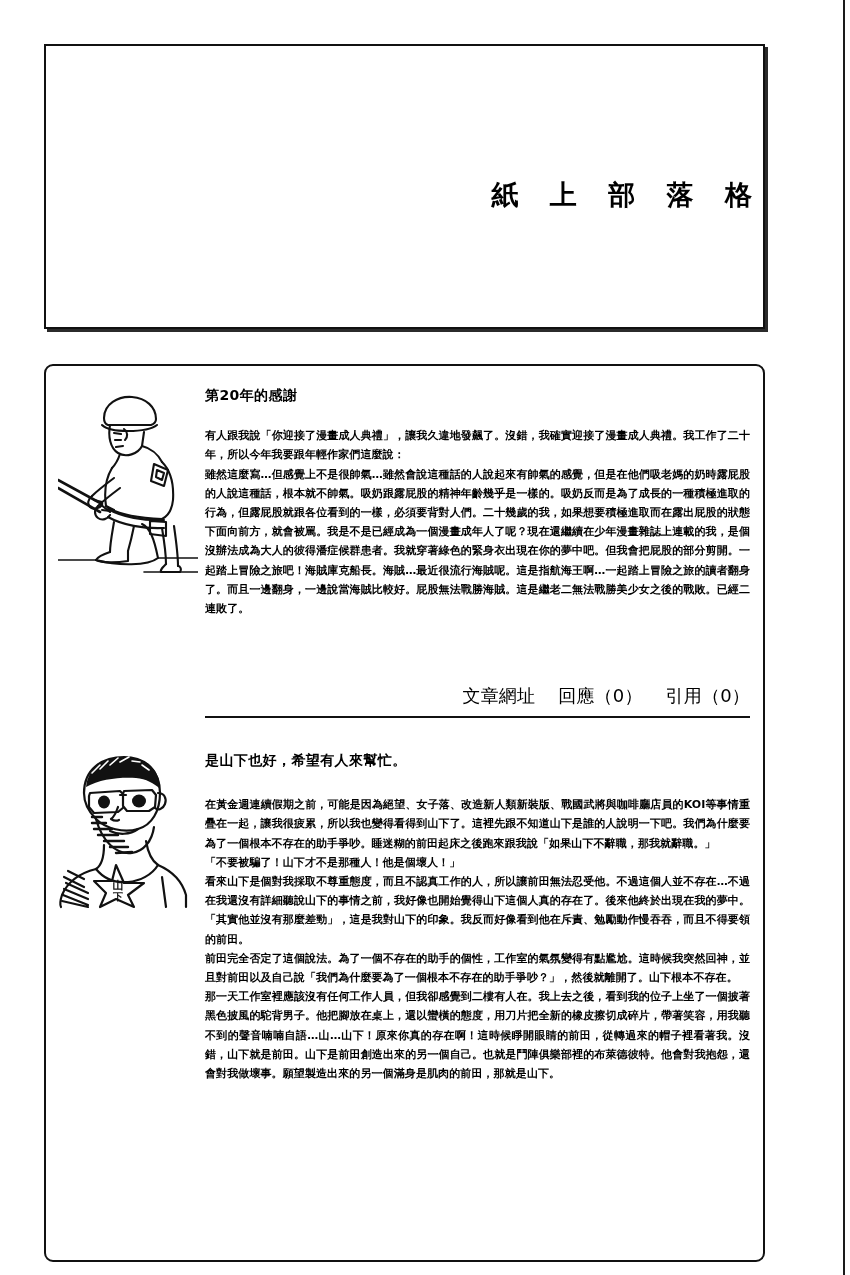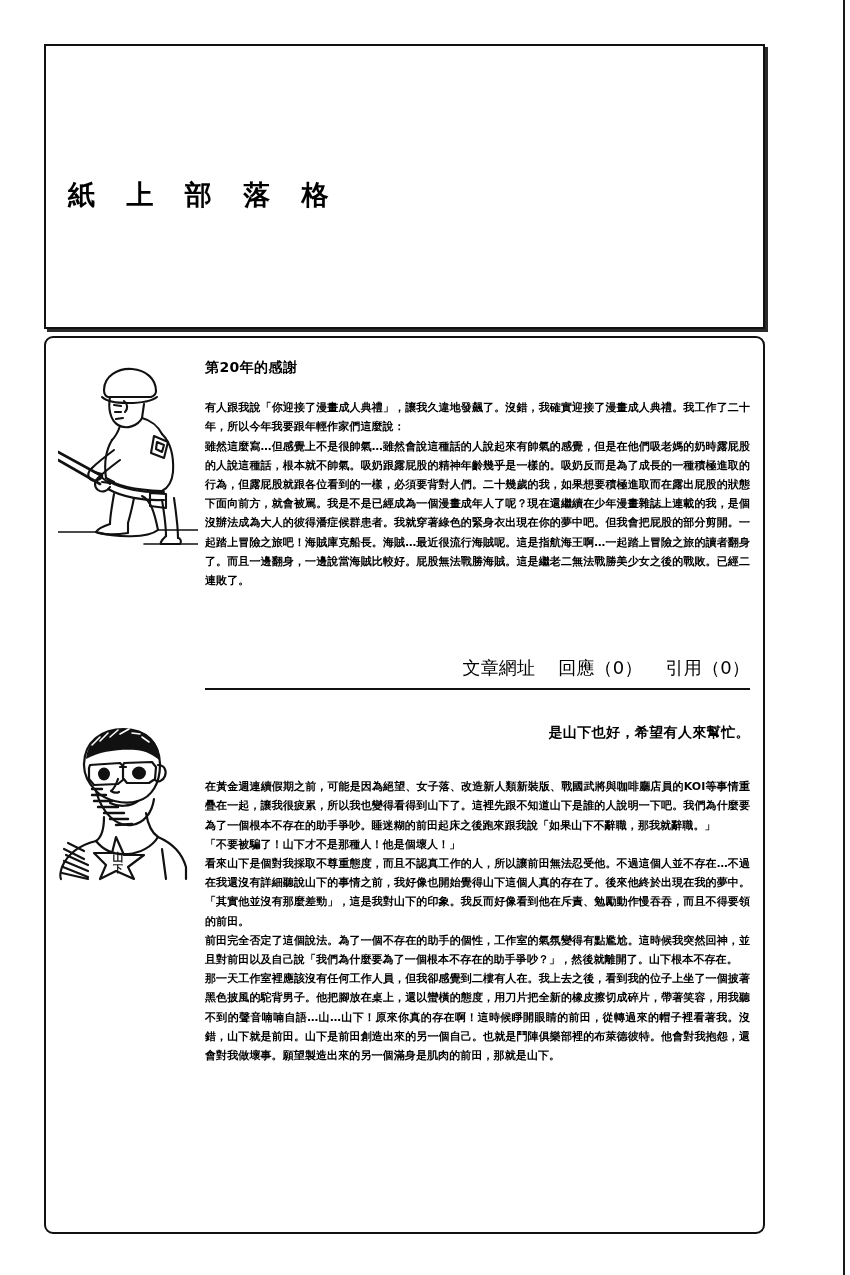--- a/index.html
+++ b/index.html
@@ -36,34 +36,34 @@
     background: #ffffff;
     border: 2px solid #111111;
     box-shadow: 3px 3px 0 0 #2b2b2b;
     box-sizing: border-box;
   }
   .site-title {
     position: absolute;
     left: 11px;
     right: 0;
     top: 134px;
-    text-align: left;
+    text-align: right;
     font-size: 27px;
     font-weight: bold;
     letter-spacing: 11px;
     text-indent: 11px;
     line-height: 1.1;
     font-family: "DejaVu Sans", "Liberation Sans", sans-serif;
   }
 
   
   .blog-panel {
     position: absolute;
     left: 44px;
-    top: 336px;
+    top: 364px;
     width: 721px;
     height: 898px;
     background: #ffffff;
     border: 2px solid #111111;
     border-radius: 9px;
     box-sizing: border-box;
   }
 
   .post {
     position: absolute;
@@ -93,22 +93,21 @@
     top: 20px;
   }
   .post-heading {
     font-size: 14px;
     font-weight: bold;
     letter-spacing: 0.4px;
     line-height: 1.3;
     margin: 0 0 22px 0;
   }
   .post-2 .post-heading {
-    margin-bottom: 36px;
-    text-align: right;
+    margin-bottom: 26px;
   }
   .post-text {
     font-size: 11px;
     line-height: 19.2px;
     letter-spacing: 0.1px;
     text-align: justify;
     margin: 0;
     word-break: break-all;
     font-weight: bold;
   }

